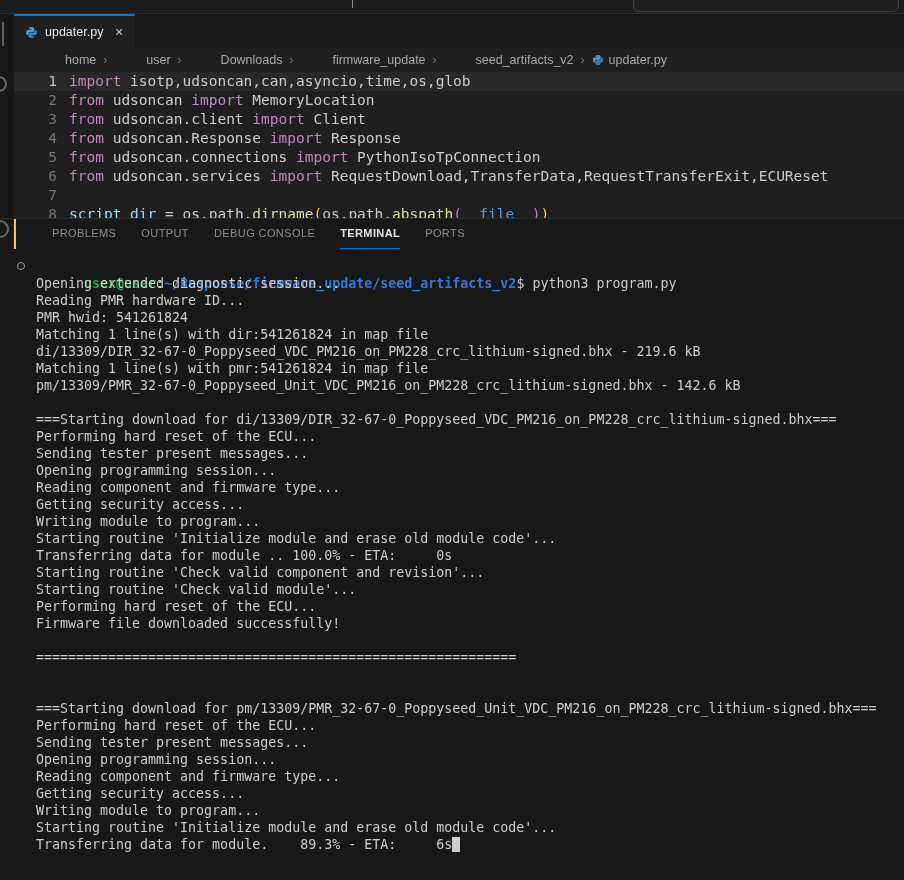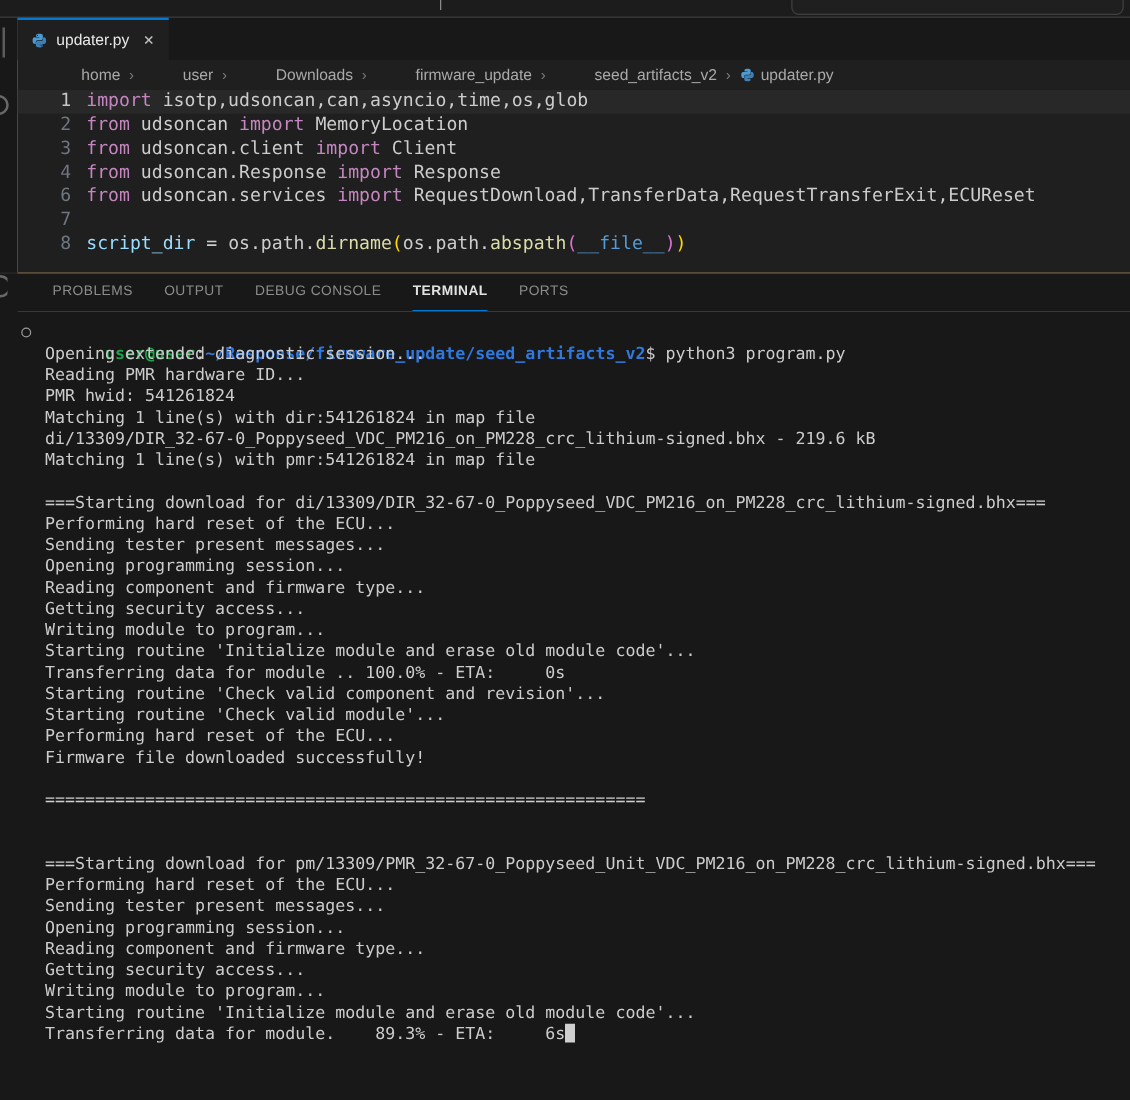--- a/index.html
+++ b/index.html
@@ -53,21 +53,21 @@
   .tk-pl{color:#cccccc;}
   .tk-var{color:#9cdcfe;}
   .tk-fn{color:#dcdcaa;}
   .tk-p1{color:#ffd700;}
   .tk-p2{color:#da70d6;}
   .tk-const{color:#569cd6;}
 
   
   .hdivider{position:absolute;left:0;top:218px;width:100%;height:1px;background:#2b2b2b;}
   .vdivider{position:absolute;left:13px;top:219px;bottom:0;width:1px;background:#2a2a2a;}
-  .panelheader{position:absolute;left:6px;top:219px;right:0;height:30px;background:#181818;
+  .panelheader{position:absolute;left:16px;top:219px;right:0;height:30px;background:#181818;
                display:flex;align-items:stretch;padding-left:36px;}
   #panel-tabs{display:flex;gap:25px;}
   .ptab{display:flex;align-items:center;font-size:11px;letter-spacing:.4px;color:#8c8c8c;
         border-bottom:1px solid transparent;box-sizing:border-box;cursor:pointer;padding-bottom:1px;}
   .ptab.active{color:#e2e2e2;border-bottom-color:#0078d4;font-weight:bold;}
 
   
   .terminal{position:absolute;left:0;top:249px;right:0;bottom:0;background:#181818;overflow:hidden;
             padding:9px 0 0 36px;box-sizing:border-box;
             font-family:"DejaVu Sans Mono",monospace;font-size:13.3px;color:#cccccc;}
@@ -121,20 +121,21 @@
     </span>
     <span class="bc-file">updater.py</span>
   </div>
 
   <div class="editor">
     <div id="editor-rows">
         <div class="erow active"><span class="ln">1</span><span class="code"><span class="tk-kw">import</span><span class="tk-pl"> isotp,udsoncan,can,asyncio,time,os,glob</span></span></div>
         <div class="erow"><span class="ln">2</span><span class="code"><span class="tk-kw">from</span><span class="tk-pl"> udsoncan </span><span class="tk-kw">import</span><span class="tk-pl"> MemoryLocation</span></span></div>
         <div class="erow"><span class="ln">3</span><span class="code"><span class="tk-kw">from</span><span class="tk-pl"> udsoncan.client </span><span class="tk-kw">import</span><span class="tk-pl"> Client</span></span></div>
         <div class="erow"><span class="ln">4</span><span class="code"><span class="tk-kw">from</span><span class="tk-pl"> udsoncan.Response </span><span class="tk-kw">import</span><span class="tk-pl"> Response</span></span></div>
+        <div class="erow"><span class="ln">5</span><span class="code"><span class="tk-kw">from</span><span class="tk-pl"> udsoncan.connections </span><span class="tk-kw">import</span><span class="tk-pl"> PythonIsoTpConnection</span></span></div>
         <div class="erow"><span class="ln">6</span><span class="code"><span class="tk-kw">from</span><span class="tk-pl"> udsoncan.services </span><span class="tk-kw">import</span><span class="tk-pl"> RequestDownload,TransferData,RequestTransferExit,ECUReset</span></span></div>
         <div class="erow"><span class="ln">7</span><span class="code"></span></div>
         <div class="erow"><span class="ln">8</span><span class="code"><span class="tk-var">script_dir</span><span class="tk-pl"> = os.path.</span><span class="tk-fn">dirname</span><span class="tk-p1">(</span><span class="tk-pl">os.path.</span><span class="tk-fn">abspath</span><span class="tk-p2">(</span><span class="tk-const">__file__</span><span class="tk-p2">)</span><span class="tk-p1">)</span></span></div>
       </div>
   </div>
 
   <div class="hdivider"></div>
   <div class="vdivider"></div>
 
   <div class="panelheader">
@@ -151,20 +152,21 @@
     <div class="t-line">
       <span class="t-circle"></span><span class="t-green">user@user</span><span>:</span><span class="t-blue">~/Response/firmware_update/seed_artifacts_v2</span><span>$ python3 program.py</span>
     </div>
     <div id="t-lines">
         <div class="t-line">Opening extended diagnostic session...</div>
         <div class="t-line">Reading PMR hardware ID...</div>
         <div class="t-line">PMR hwid: 541261824</div>
         <div class="t-line">Matching 1 line(s) with dir:541261824 in map file</div>
         <div class="t-line">di/13309/DIR_32-67-0_Poppyseed_VDC_PM216_on_PM228_crc_lithium-signed.bhx - 219.6 kB</div>
         <div class="t-line">Matching 1 line(s) with pmr:541261824 in map file</div>
+        <div class="t-line">pm/13309/PMR_32-67-0_Poppyseed_Unit_VDC_PM216_on_PM228_crc_lithium-signed.bhx - 142.6 kB</div>
         <div class="t-line"></div>
         <div class="t-line">===Starting download for di/13309/DIR_32-67-0_Poppyseed_VDC_PM216_on_PM228_crc_lithium-signed.bhx===</div>
         <div class="t-line">Performing hard reset of the ECU...</div>
         <div class="t-line">Sending tester present messages...</div>
         <div class="t-line">Opening programming session...</div>
         <div class="t-line">Reading component and firmware type...</div>
         <div class="t-line">Getting security access...</div>
         <div class="t-line">Writing module to program...</div>
         <div class="t-line">Starting routine 'Initialize module and erase old module code'...</div>
         <div class="t-line">Transferring data for module .. 100.0% - ETA:     0s</div>

